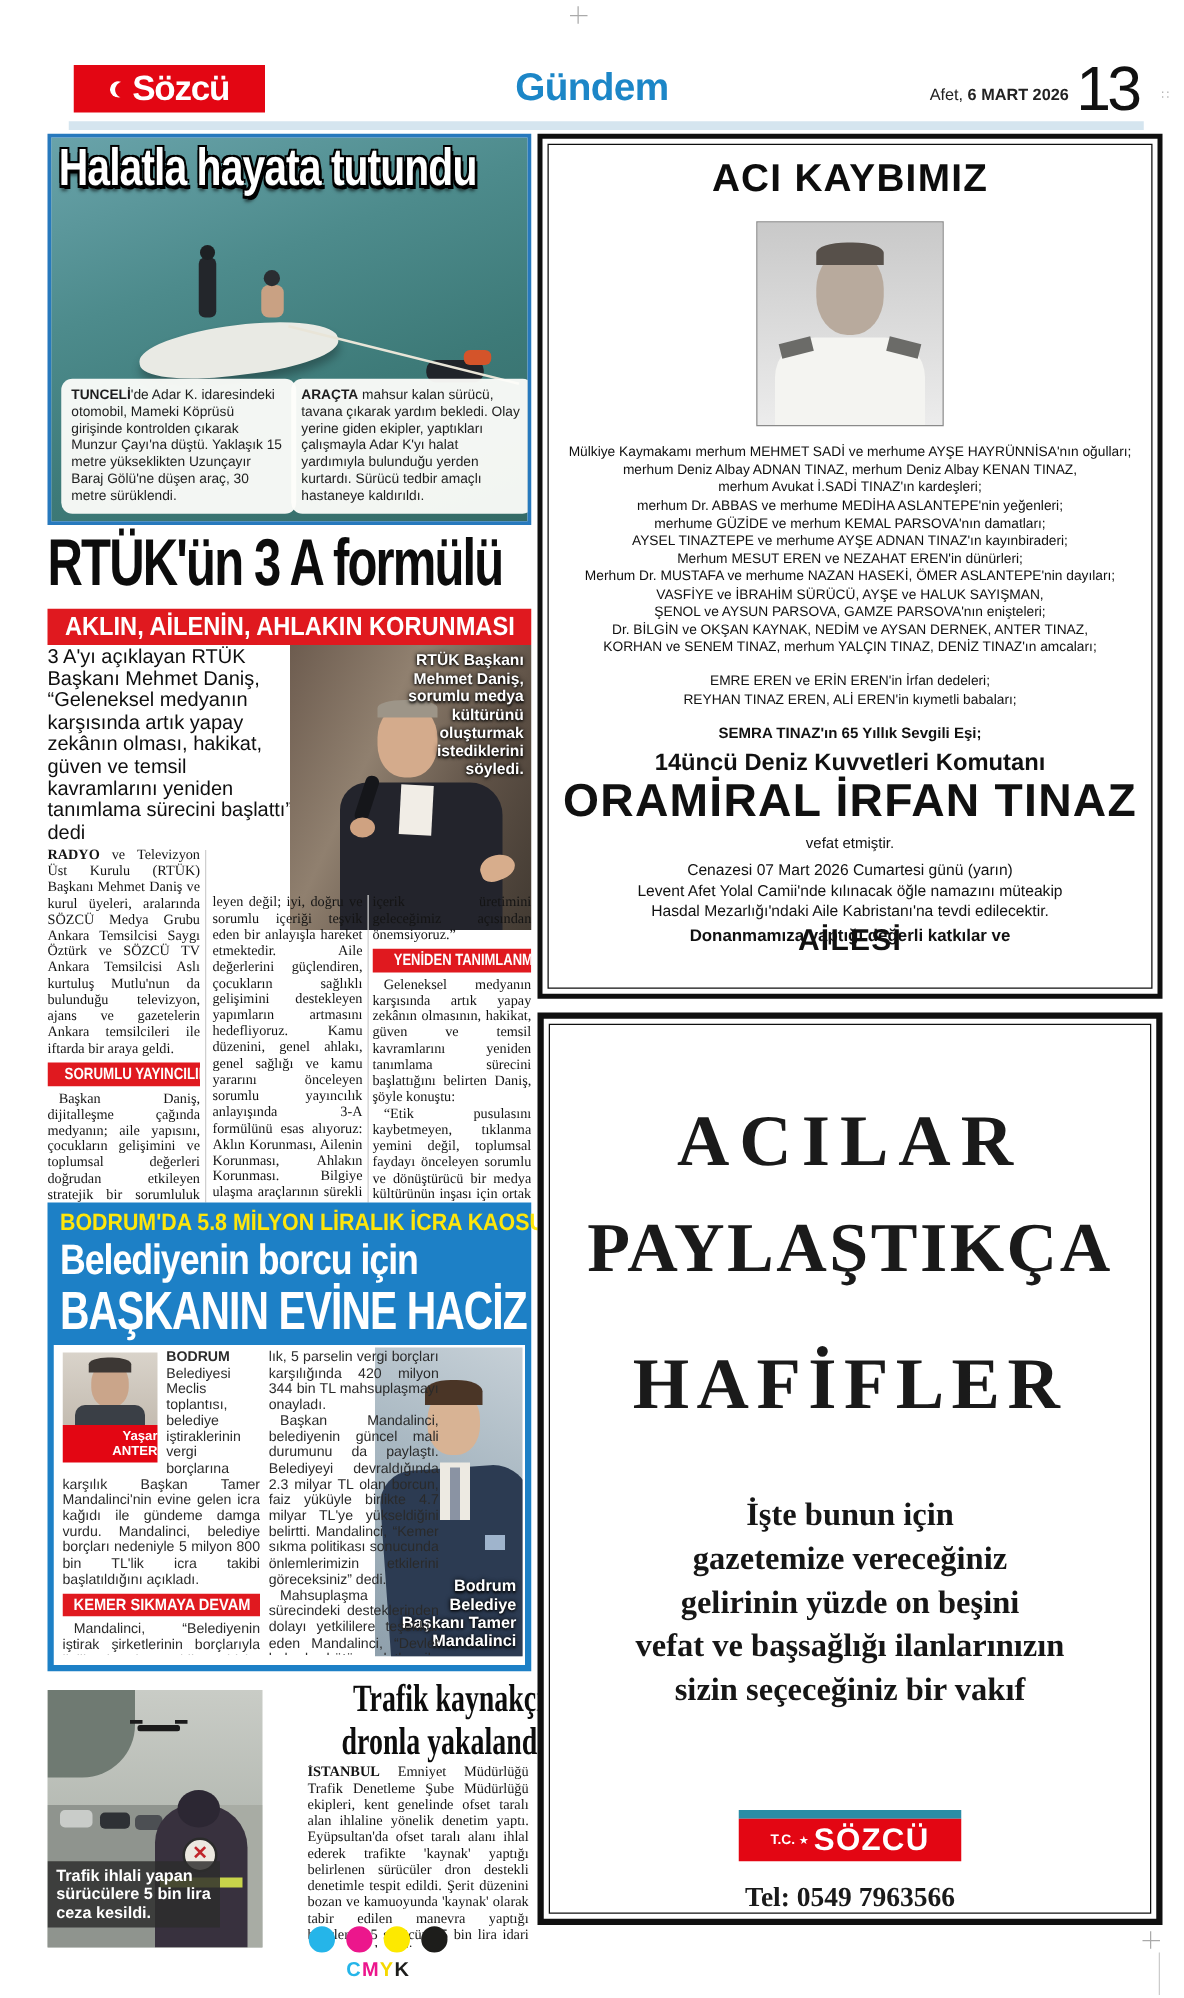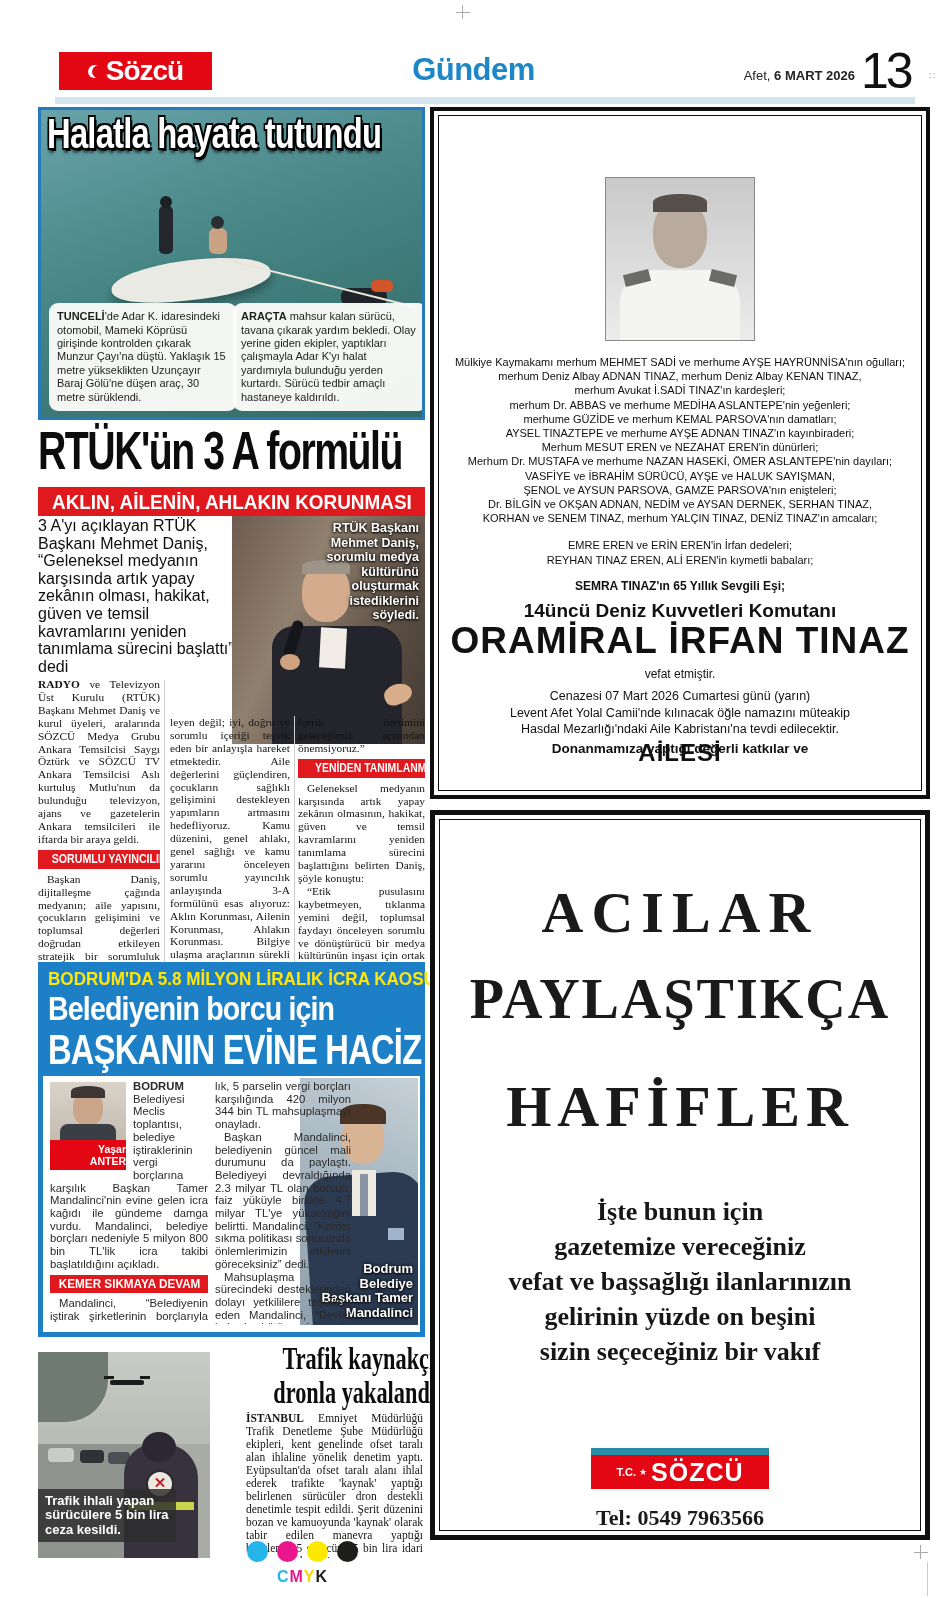--- a/index.html
+++ b/index.html
@@ -185,39 +185,40 @@
   </div>
   <div class="abs serifcol" style="left:298px;top:716px;width:127px;height:248px;">
     <p>içerik üretimini geleceğimiz açısından önemsiyoruz.”</p>
     <div class="crosshead"><span class="sqz-c" style="transform:scaleX(0.8);">YENİDEN TANIMLANMALI</span></div>
     <p class="ind">Geleneksel medyanın karşısında artık yapay zekânın olmasının, hakikat, güven ve temsil kavramlarını yeniden tanımlama sürecini başlattığını belirten Daniş, şöyle konuştu:</p>
     <p class="ind">“Etik pusulasını kaybetmeyen, tıklanma yemini değil, toplumsal faydayı önceleyen sorumlu ve dönüştürücü bir medya kültürünün inşası için ortak değer üretmeye devam edeceğiz.”</p>
 
   </div>
 
   <div class="abs obit">
+    <div class="abs obit-title">ACI KAYBIMIZ</div>
     <div class="abs obit-photo">
       <div class="abs" style="left:14px;top:92px;width:120px;height:70px;background:#f4f4f1;border-radius:32px 32px 0 0;"></div>
       <div class="abs" style="left:18px;top:94px;width:26px;height:12px;background:#6b6b68;transform:rotate(-14deg);"></div>
       <div class="abs" style="left:104px;top:94px;width:26px;height:12px;background:#6b6b68;transform:rotate(14deg);"></div>
       <div class="abs" style="left:47px;top:22px;width:54px;height:68px;background:#b8aa9d;border-radius:46%;"></div>
       <div class="abs" style="left:47px;top:16px;width:54px;height:18px;background:#57504a;border-radius:46% 46% 0 0;"></div>
     </div>
     <div class="abs obit-small" style="top:244px;left:10px;right:10px;">
       <div>Mülkiye Kaymakamı merhum MEHMET SADİ ve merhume AYŞE HAYRÜNNİSA'nın oğulları;</div>
       <div>merhum Deniz Albay ADNAN TINAZ, merhum Deniz Albay KENAN TINAZ,</div>
       <div>merhum Avukat İ.SADİ TINAZ'ın kardeşleri;</div>
       <div>merhum Dr. ABBAS ve merhume MEDİHA ASLANTEPE'nin yeğenleri;</div>
       <div>merhume GÜZİDE ve merhum KEMAL PARSOVA'nın damatları;</div>
       <div>AYSEL TINAZTEPE ve merhume AYŞE ADNAN TINAZ'ın kayınbiraderi;</div>
       <div>Merhum MESUT EREN ve NEZAHAT EREN'in dünürleri;</div>
       <div>Merhum Dr. MUSTAFA ve merhume NAZAN HASEKİ, ÖMER ASLANTEPE'nin dayıları;</div>
       <div>VASFİYE ve İBRAHİM SÜRÜCÜ, AYŞE ve HALUK SAYIŞMAN,</div>
       <div>ŞENOL ve AYSUN PARSOVA, GAMZE PARSOVA'nın enişteleri;</div>
-      <div>Dr. BİLGİN ve OKŞAN ADNAN, NEDİM ve AYSAN DERNEK, SERHAN TINAZ,</div>
+      <div>Dr. BİLGİN ve OKŞAN KAYNAK, NEDİM ve AYSAN DERNEK, ANTER TINAZ,</div>
       <div>KORHAN ve SENEM TINAZ, merhum YALÇIN TINAZ, DENİZ TINAZ'ın amcaları;</div>
     </div>
     <div class="abs obit-small" style="top:427px;left:10px;right:10px;line-height:15px;">
       <div>EMRE EREN ve ERİN EREN'in İrfan dedeleri;</div>
       <div>REYHAN TINAZ EREN, ALİ EREN'in kıymetli babaları;</div>
     </div>
     <div class="abs obit-b" style="top:468px;left:0;right:0;font-size:12px;">SEMRA TINAZ'ın 65 Yıllık Sevgili Eşi;</div>
     <div class="abs obit-b" style="top:489px;left:0;right:0;font-size:19px;">14üncü Deniz Kuvvetleri Komutanı</div>
     <div class="abs obit-b" style="top:509px;left:0;right:0;font-size:37px;letter-spacing:1px;">ORAMİRAL İRFAN TINAZ</div>
     <div class="abs" style="top:556px;left:0;right:0;font-size:12px;">vefat etmiştir.</div>
@@ -304,22 +305,22 @@
     <p><b>İSTANBUL</b><span> Emniyet Müdürlüğü Trafik Denetleme Şube Müdürlüğü ekipleri, kent genelinde ofset taralı alan ihlaline yönelik denetim yaptı. Eyüpsultan'da ofset taralı alanı ihlal ederek trafikte 'kaynak' yaptığı belirlenen sürücüler dron destekli denetimle tespit edildi. Şerit düzenini bozan ve kamuoyunda 'kaynak' olarak tabir edilen manevra yaptığı belirlenen 5 sürücüye 5 bin lira idari para cezası kesildi.</span></p>
   </div>
 
   <div class="abs adbox">
     <div class="abs ad-big" style="top:64px;left:0;right:0;font-size:58px;letter-spacing:8px;">ACILAR</div>
     <div class="abs ad-big" style="top:152px;left:0;right:0;font-size:56px;letter-spacing:2px;">PAYLAŞTIKÇA</div>
     <div class="abs ad-big" style="top:258px;left:0;right:0;font-size:58px;letter-spacing:6px;">HAFİFLER</div>
     <div class="abs" style="top:382px;left:0;right:0;">
       <div class="ad-line">İşte bunun için</div>
       <div class="ad-line">gazetemize vereceğiniz</div>
+      <div class="ad-line">gelirinin yüzde on beşini</div>
       <div class="ad-line">vefat ve başsağlığı ilanlarınızın</div>
-      <div class="ad-line">gelirinin yüzde on beşini</div>
       <div class="ad-line">sizin seçeceğiniz bir vakıf</div>
     </div>
     <div class="abs ad-logo">
       <div class="ad-logo-bar"></div>
       <div class="ad-logo-red">
         <span style="font-size:11px;font-weight:bold;margin-right:3px;">T.C.</span>
         <span style="font-size:9px;margin-right:4px;">★</span>
         <span style="font-size:25px;font-weight:800;letter-spacing:1px;">SÖZCÜ</span>
       </div>
     </div>

